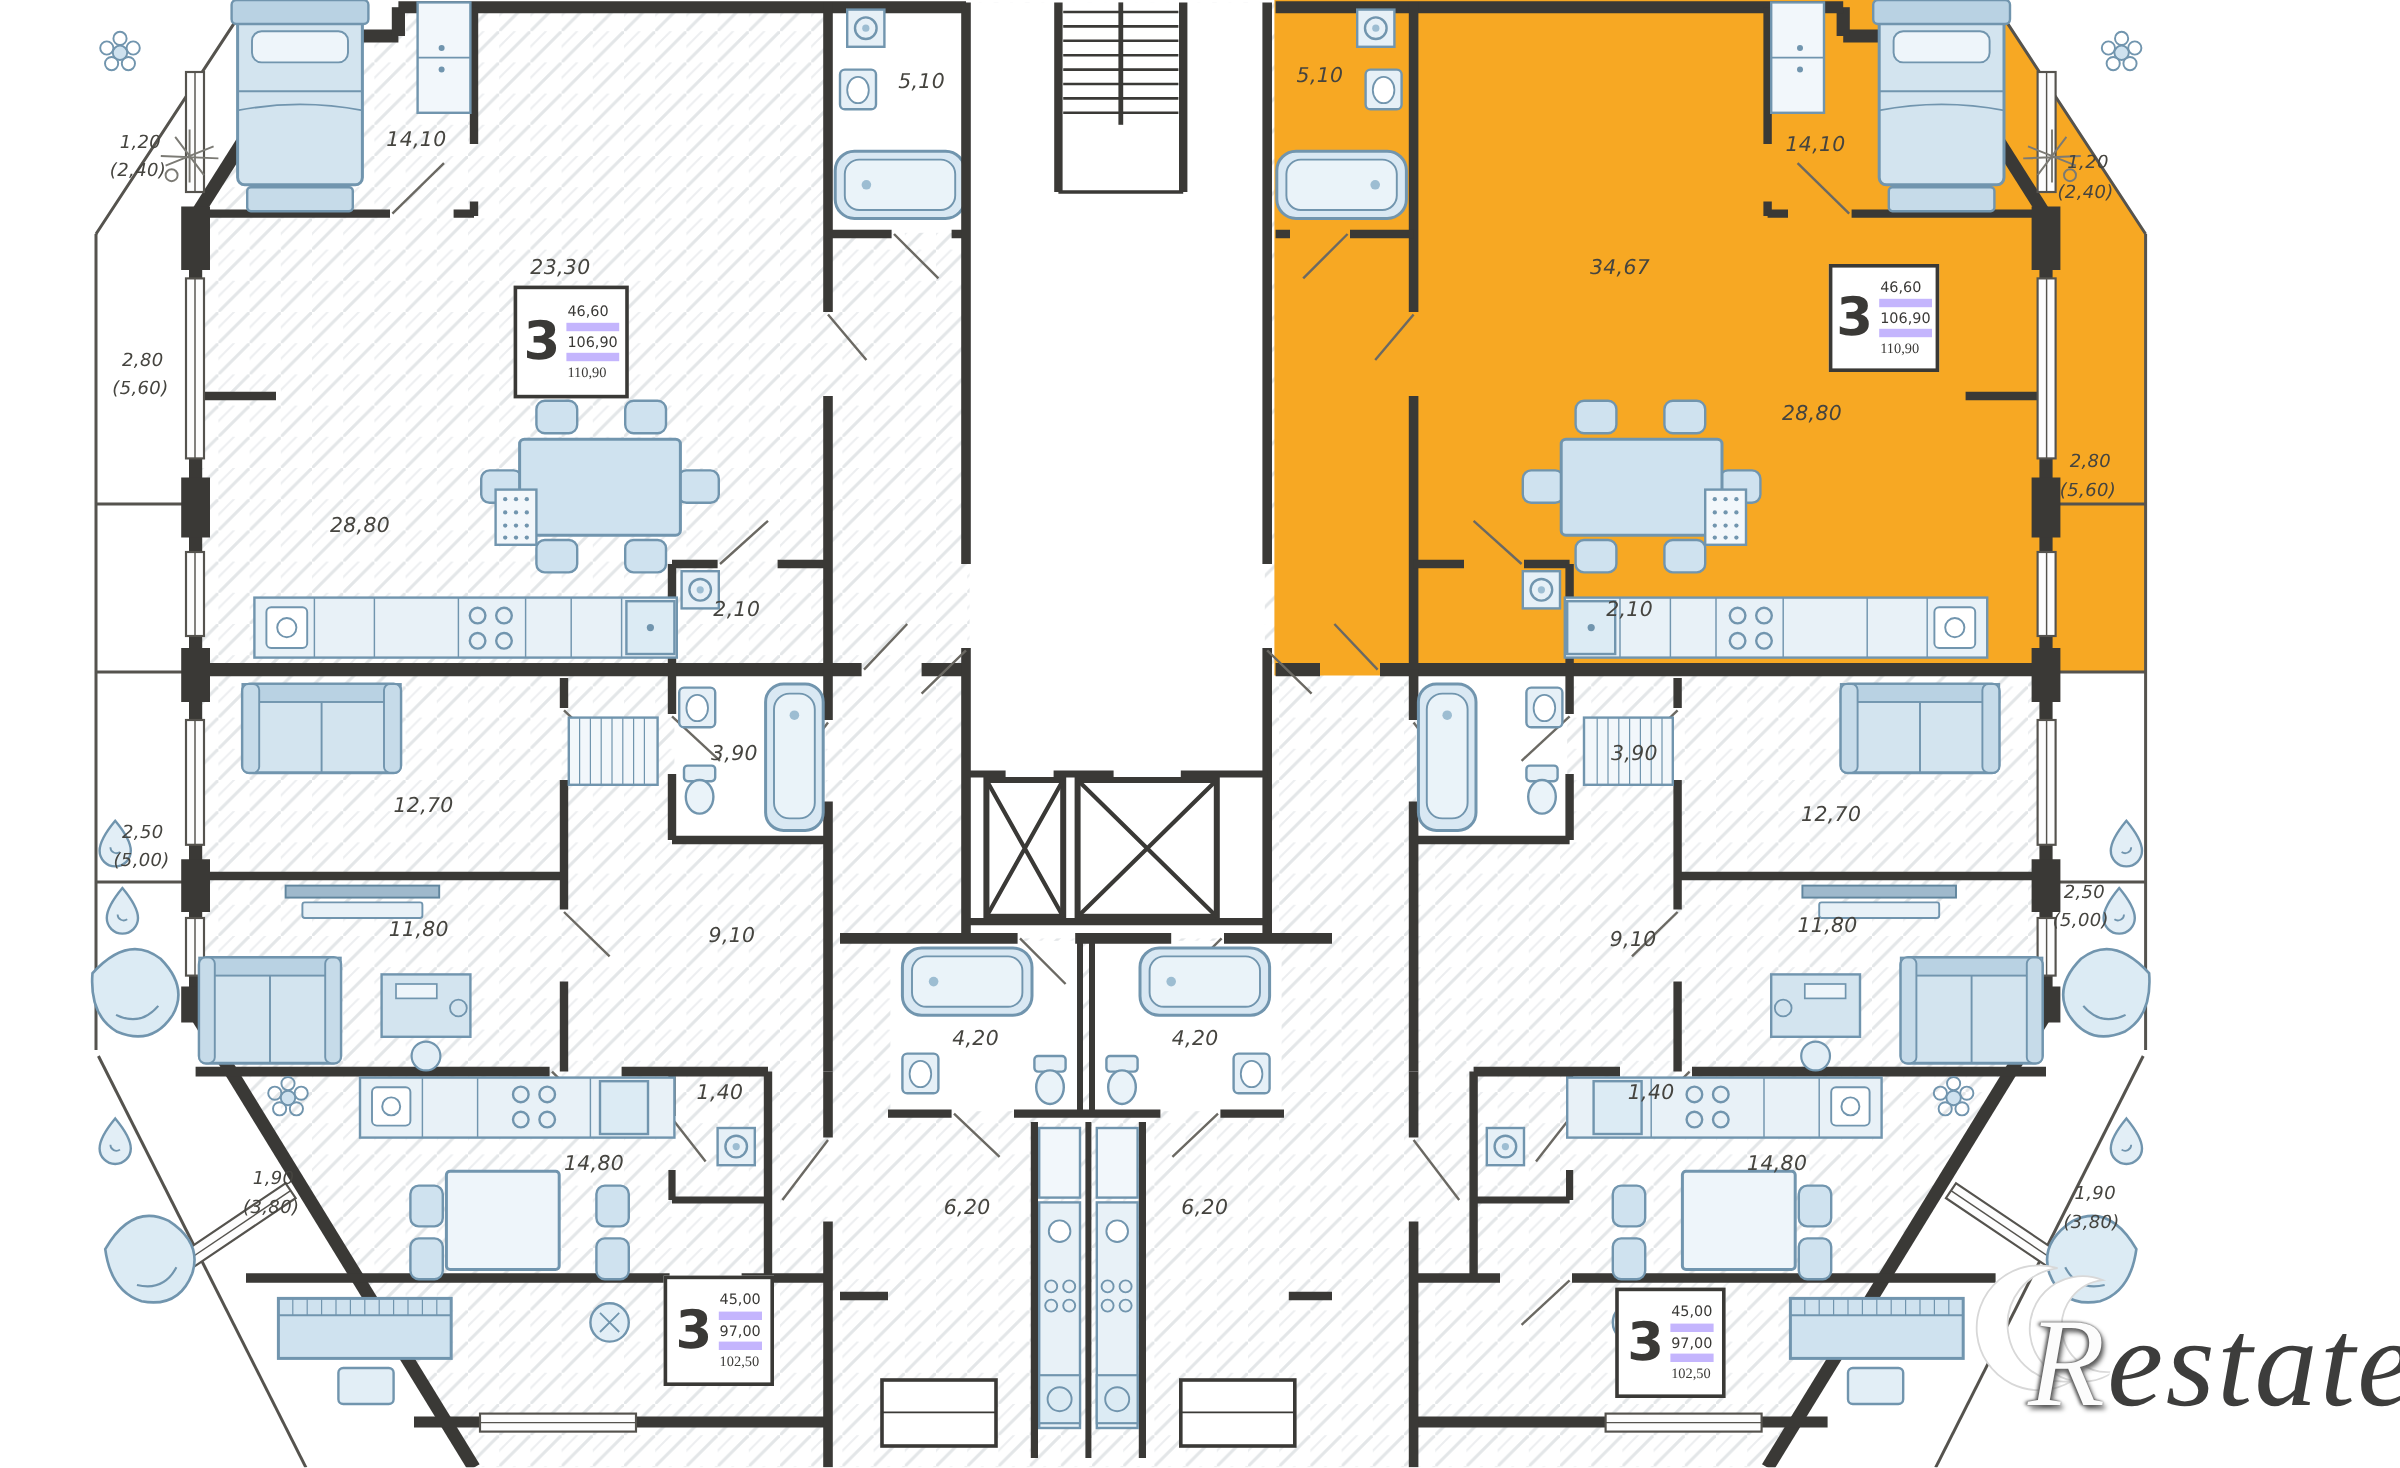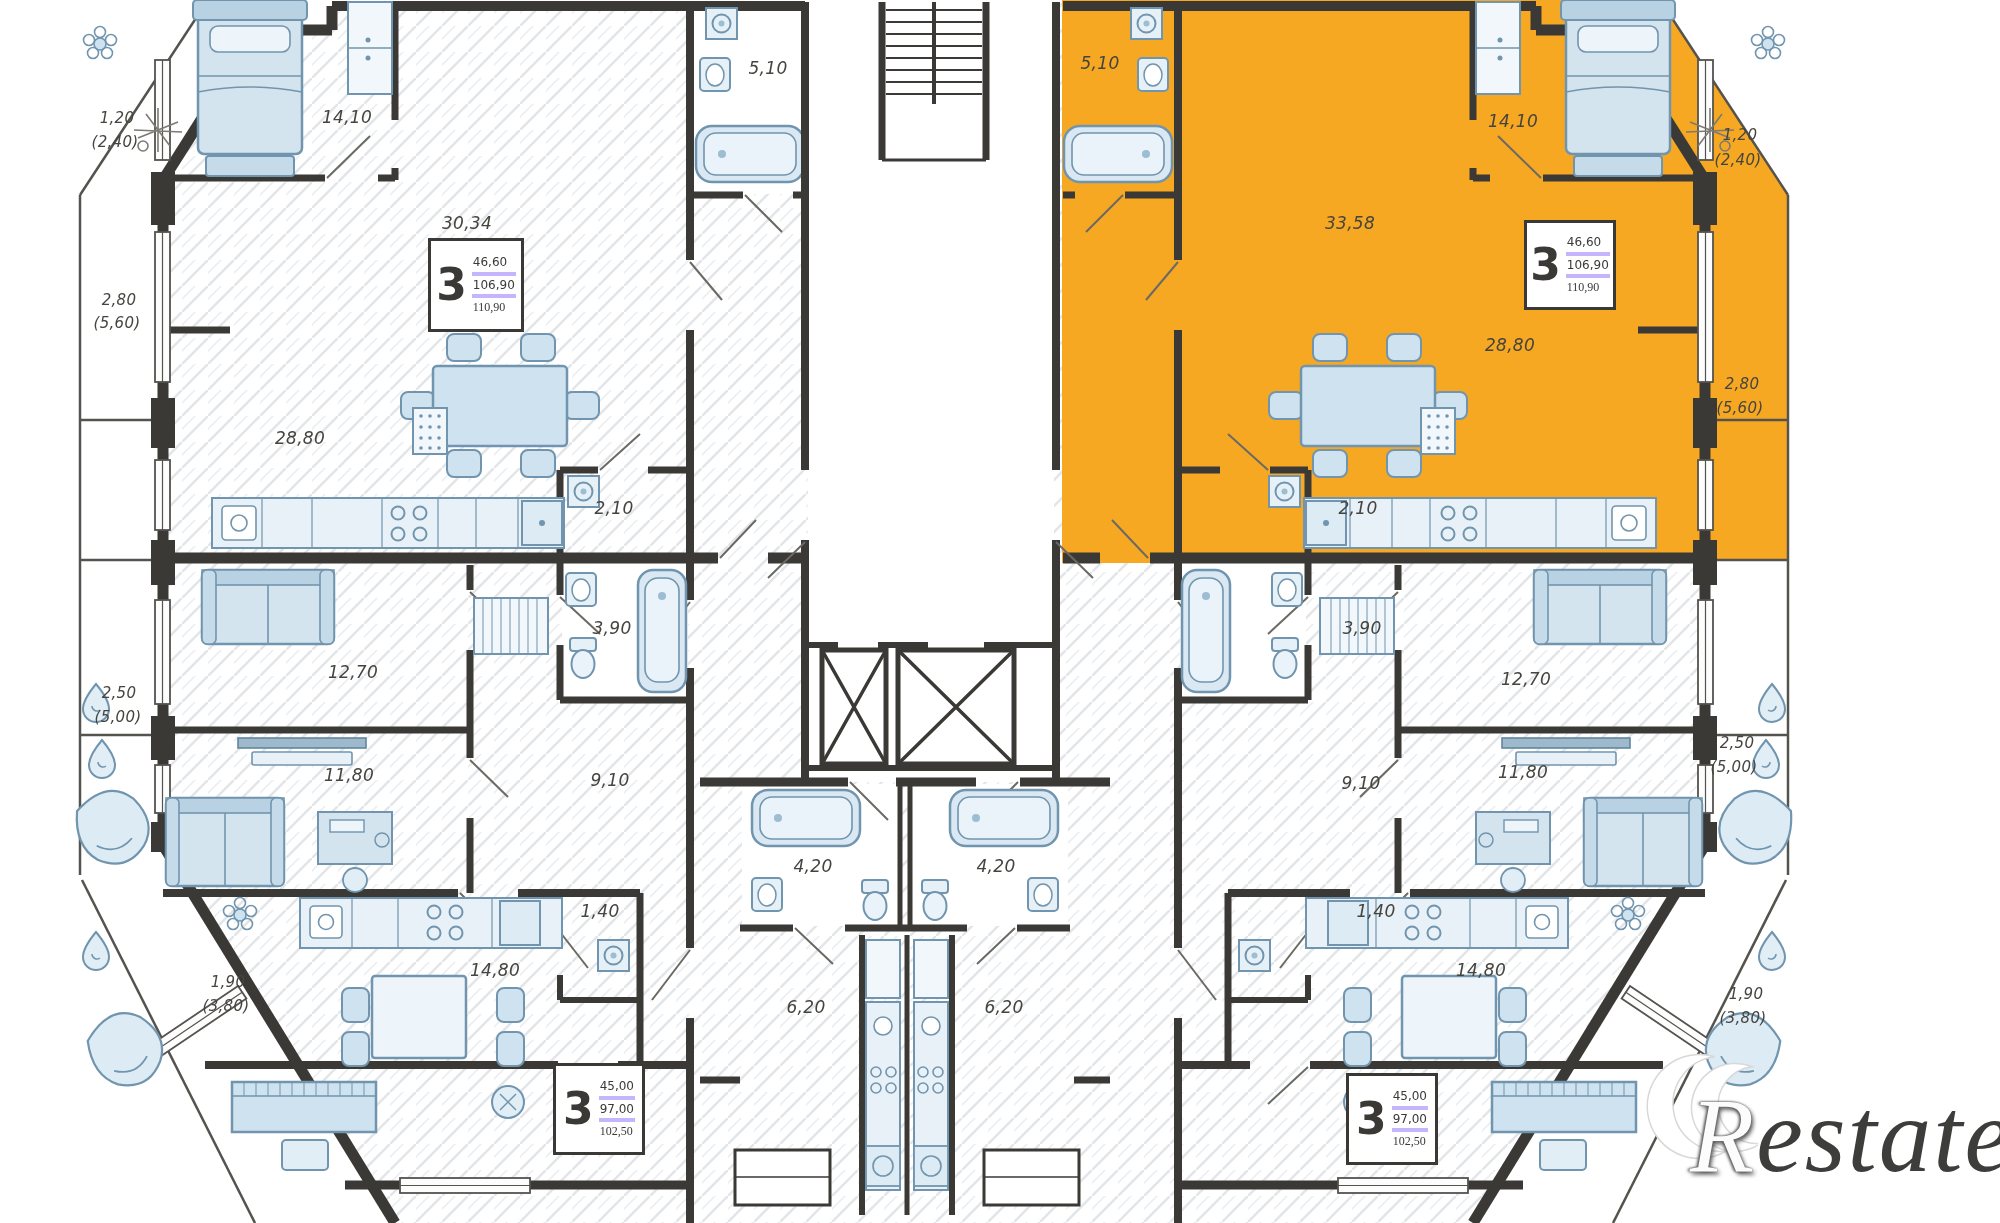--- a/index.html
+++ b/index.html
@@ -9,21 +9,21 @@
   .lbl{position:absolute;transform:translate(-50%,-50%);font-style:italic;
        font-size:17px;color:#45443f;white-space:nowrap;letter-spacing:.3px;}
   .lbl.small{font-size:15px;margin-top:32px;}
   .infobox{position:absolute;background:#fff;border:3px solid #3a3936;
        display:flex;align-items:center;justify-content:center;gap:5px;
        box-sizing:border-box;padding:2px 4px;}
   .infobox .big{font-size:44px;font-weight:bold;color:#3a3936;line-height:1;
        font-family:"DejaVu Sans",sans-serif;}
   .infobox .col{display:flex;flex-direction:column;justify-content:center;}
   .infobox .col span{font-size:12px;color:#3a3936;line-height:1.55;
-       border-bottom:4px solid #c4b5fd;padding:0 1px;}
+       border-bottom:7px solid #c4b5fd;padding:0 1px;}
   .infobox .col span:last-child{border-bottom:none;font-family:Liberation Serif, serif;}
   #watermark{position:absolute;left:1620px;top:1040px;width:420px;height:183px;
        pointer-events:none;}
   #wm-text{position:absolute;left:70px;top:22px;font-family:"Liberation Serif",serif;
        font-style:italic;font-size:105px;line-height:1.4;letter-spacing:2px;color:#3d3d3c;
        text-shadow:0 0 10px #fff,-2px -2px 0 #fff,2px -2px 0 #fff,-2px 2px 0 #fff,2px 2px 0 #fff;}
   #wm-text .r{color:#fcfcfc;
        text-shadow:0 0 2px #555,-2px 0 3px #666,2px 3px 4px #5a5a5a;}
 </style>
 </head>
@@ -396,21 +396,21 @@
       <rect x="735" y="1150" width="95" height="55" fill="#fff" stroke="#3a3936" stroke-width="3"></rect>
       <rect x="984" y="1150" width="95" height="55" fill="#fff" stroke="#3a3936" stroke-width="3"></rect>
       <path d="M735,1177 H830 M984,1177 H1079" stroke="#3a3936" stroke-width="1.5"></path>
     </g>
   </g>
 </svg>
 
 <div class="lbl small" style="left:117px;top:86px">1,20</div>
 <div class="lbl small" style="left:115px;top:110px">(2,40)</div>
 <div class="lbl" style="left:347px;top:117px">14,10</div>
-<div class="lbl" style="left:467px;top:223px">30,34</div>
+<div class="lbl" style="left:467px;top:223px">23,30</div>
 <div class="lbl" style="left:768px;top:68px">5,10</div>
 <div class="lbl small" style="left:119px;top:268px">2,80</div>
 <div class="lbl small" style="left:117px;top:291px">(5,60)</div>
 <div class="lbl" style="left:300px;top:438px">28,80</div>
 <div class="lbl" style="left:614px;top:508px">2,10</div>
 <div class="lbl" style="left:612px;top:628px">3,90</div>
 
 <div class="lbl small" style="left:119px;top:661px">2,50</div>
 <div class="lbl small" style="left:118px;top:685px">(5,00)</div>
 <div class="lbl" style="left:353px;top:672px">12,70</div>
@@ -420,21 +420,21 @@
 <div class="lbl" style="left:600px;top:911px">1,40</div>
 <div class="lbl small" style="left:228px;top:950px">1,90</div>
 <div class="lbl small" style="left:226px;top:974px">(3,80)</div>
 
 <div class="lbl" style="left:813px;top:866px">4,20</div>
 <div class="lbl" style="left:996px;top:866px">4,20</div>
 <div class="lbl" style="left:806px;top:1007px">6,20</div>
 <div class="lbl" style="left:1004px;top:1007px">6,20</div>
 
 <div class="lbl" style="left:1100px;top:63px">5,10</div>
-<div class="lbl" style="left:1350px;top:223px">33,58</div>
+<div class="lbl" style="left:1350px;top:223px">34,67</div>
 <div class="lbl" style="left:1513px;top:121px">14,10</div>
 <div class="lbl small" style="left:1740px;top:103px">1,20</div>
 <div class="lbl small" style="left:1738px;top:128px">(2,40)</div>
 <div class="lbl" style="left:1510px;top:345px">28,80</div>
 <div class="lbl small" style="left:1742px;top:352px">2,80</div>
 <div class="lbl small" style="left:1740px;top:376px">(5,60)</div>
 <div class="lbl" style="left:1358px;top:508px">2,10</div>
 <div class="lbl" style="left:1362px;top:628px">3,90</div>
 
 <div class="lbl" style="left:1526px;top:679px">12,70</div>

